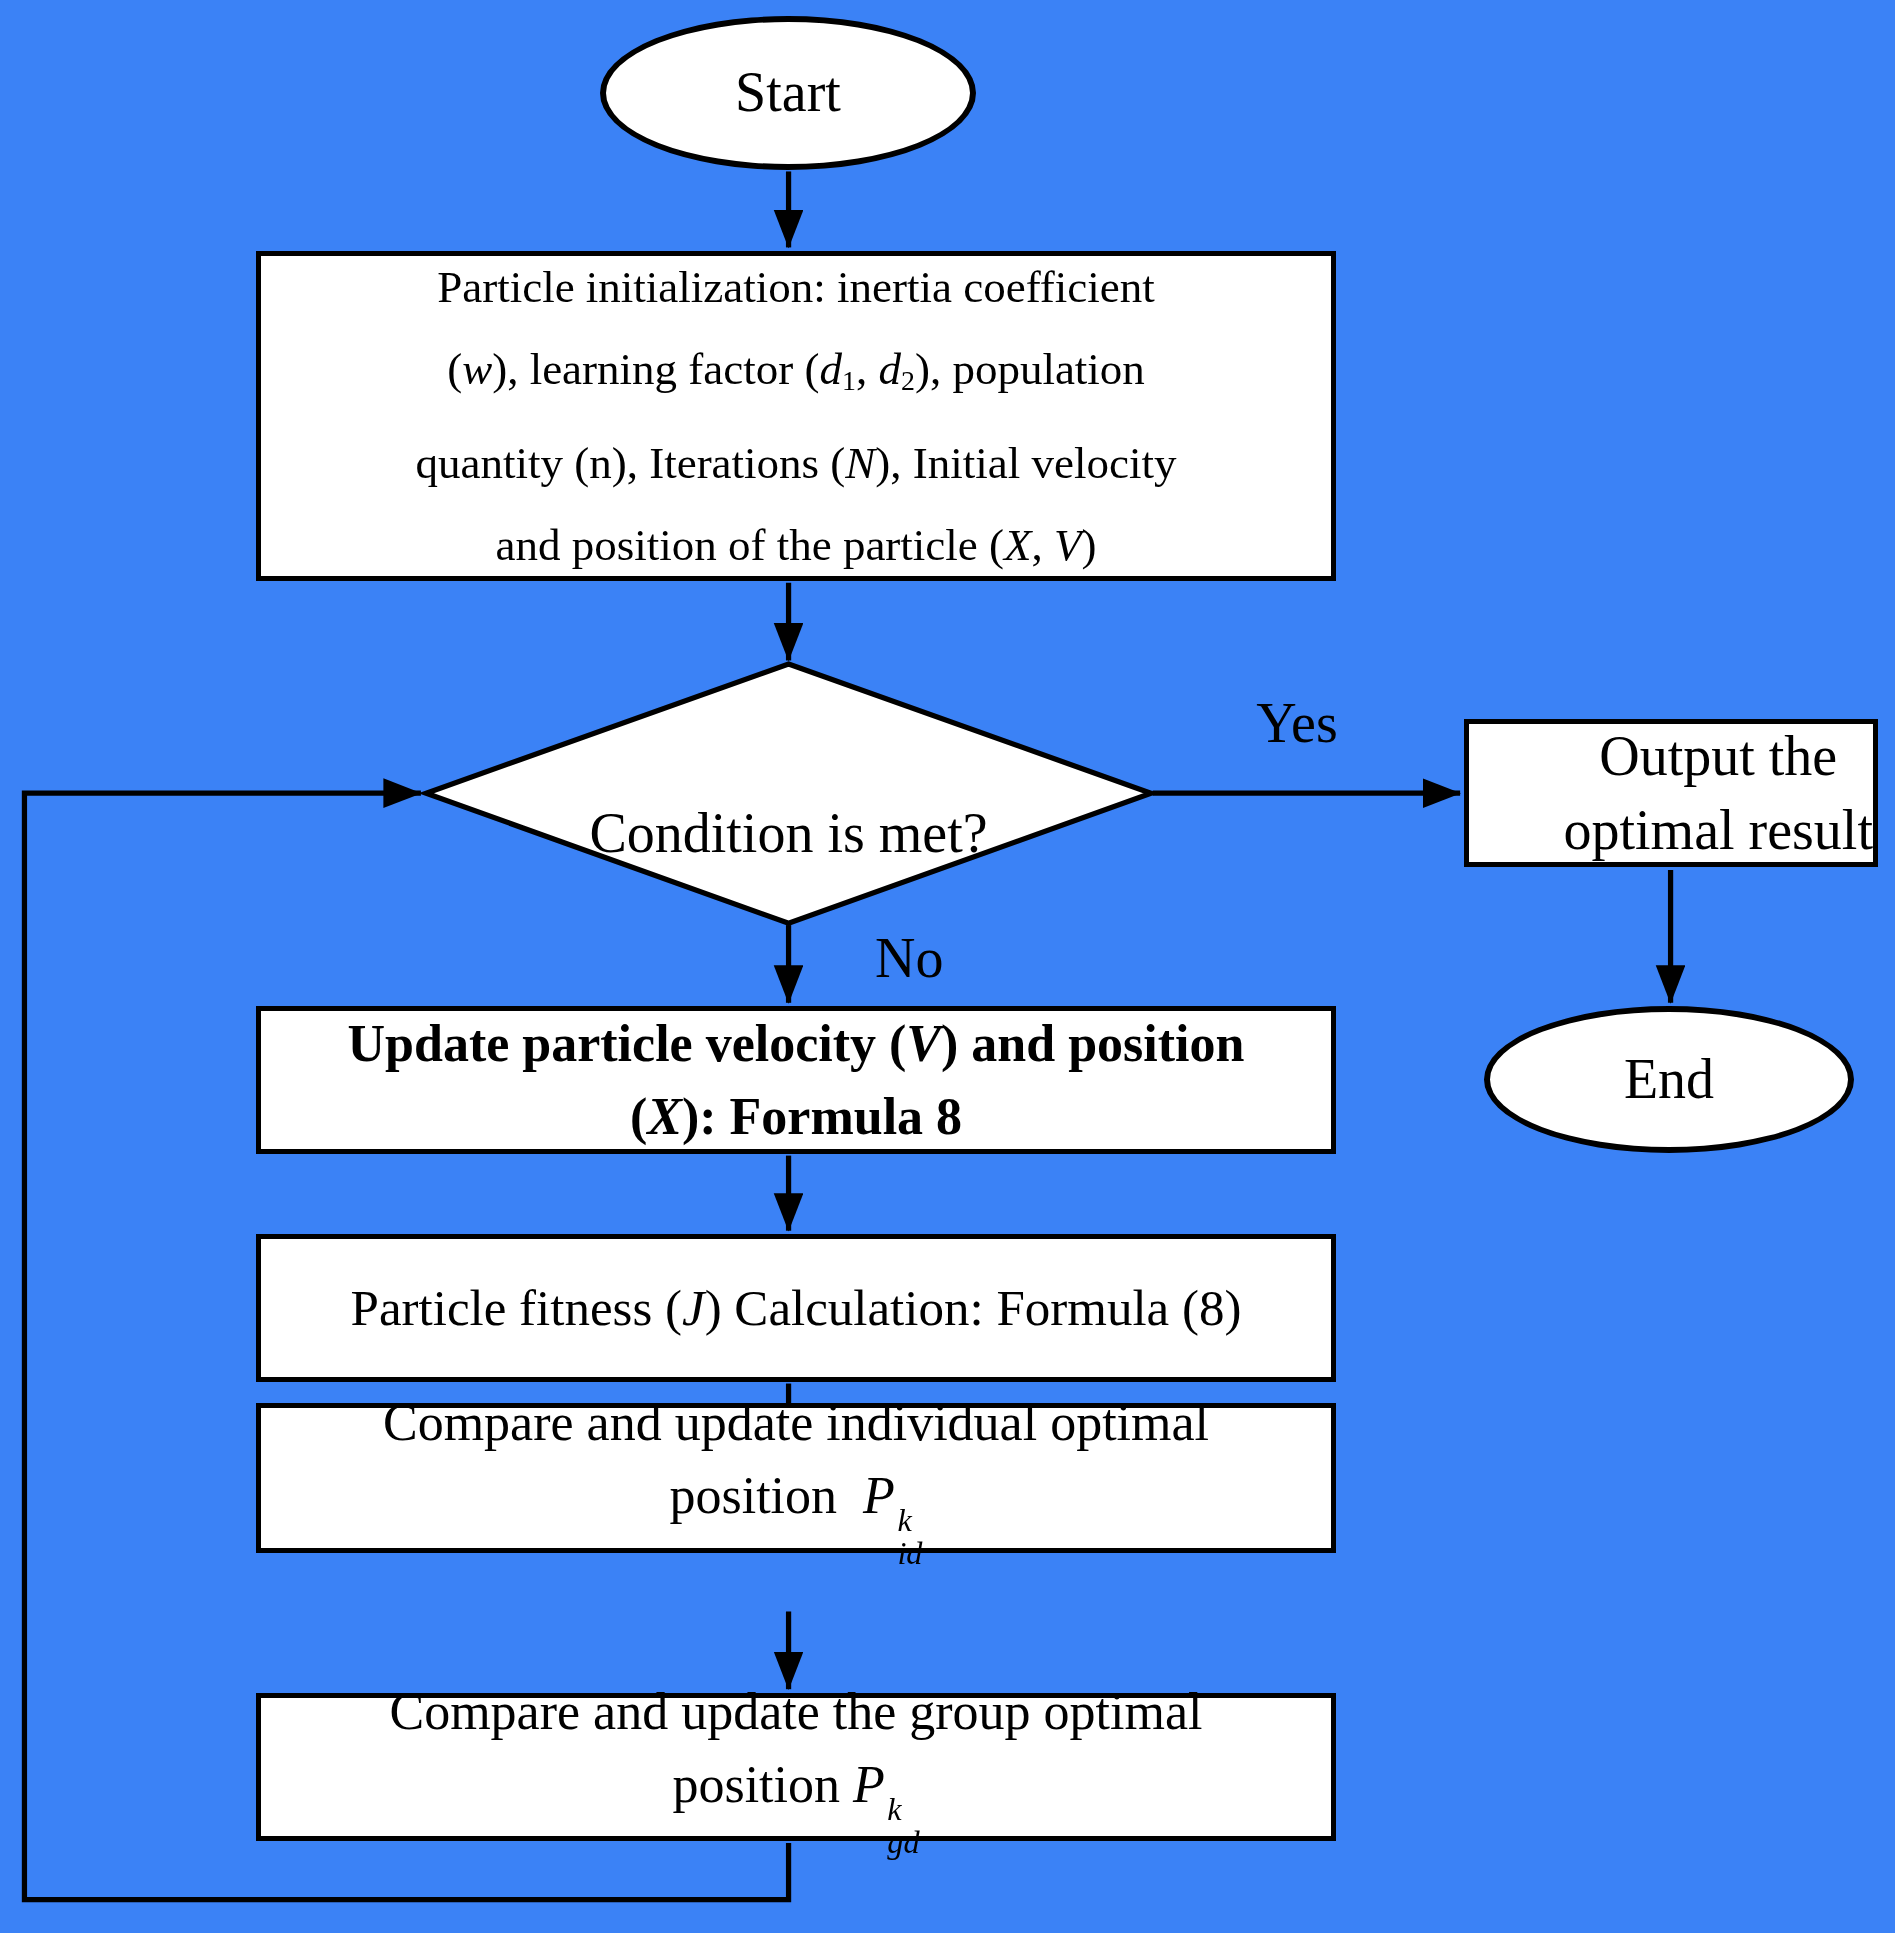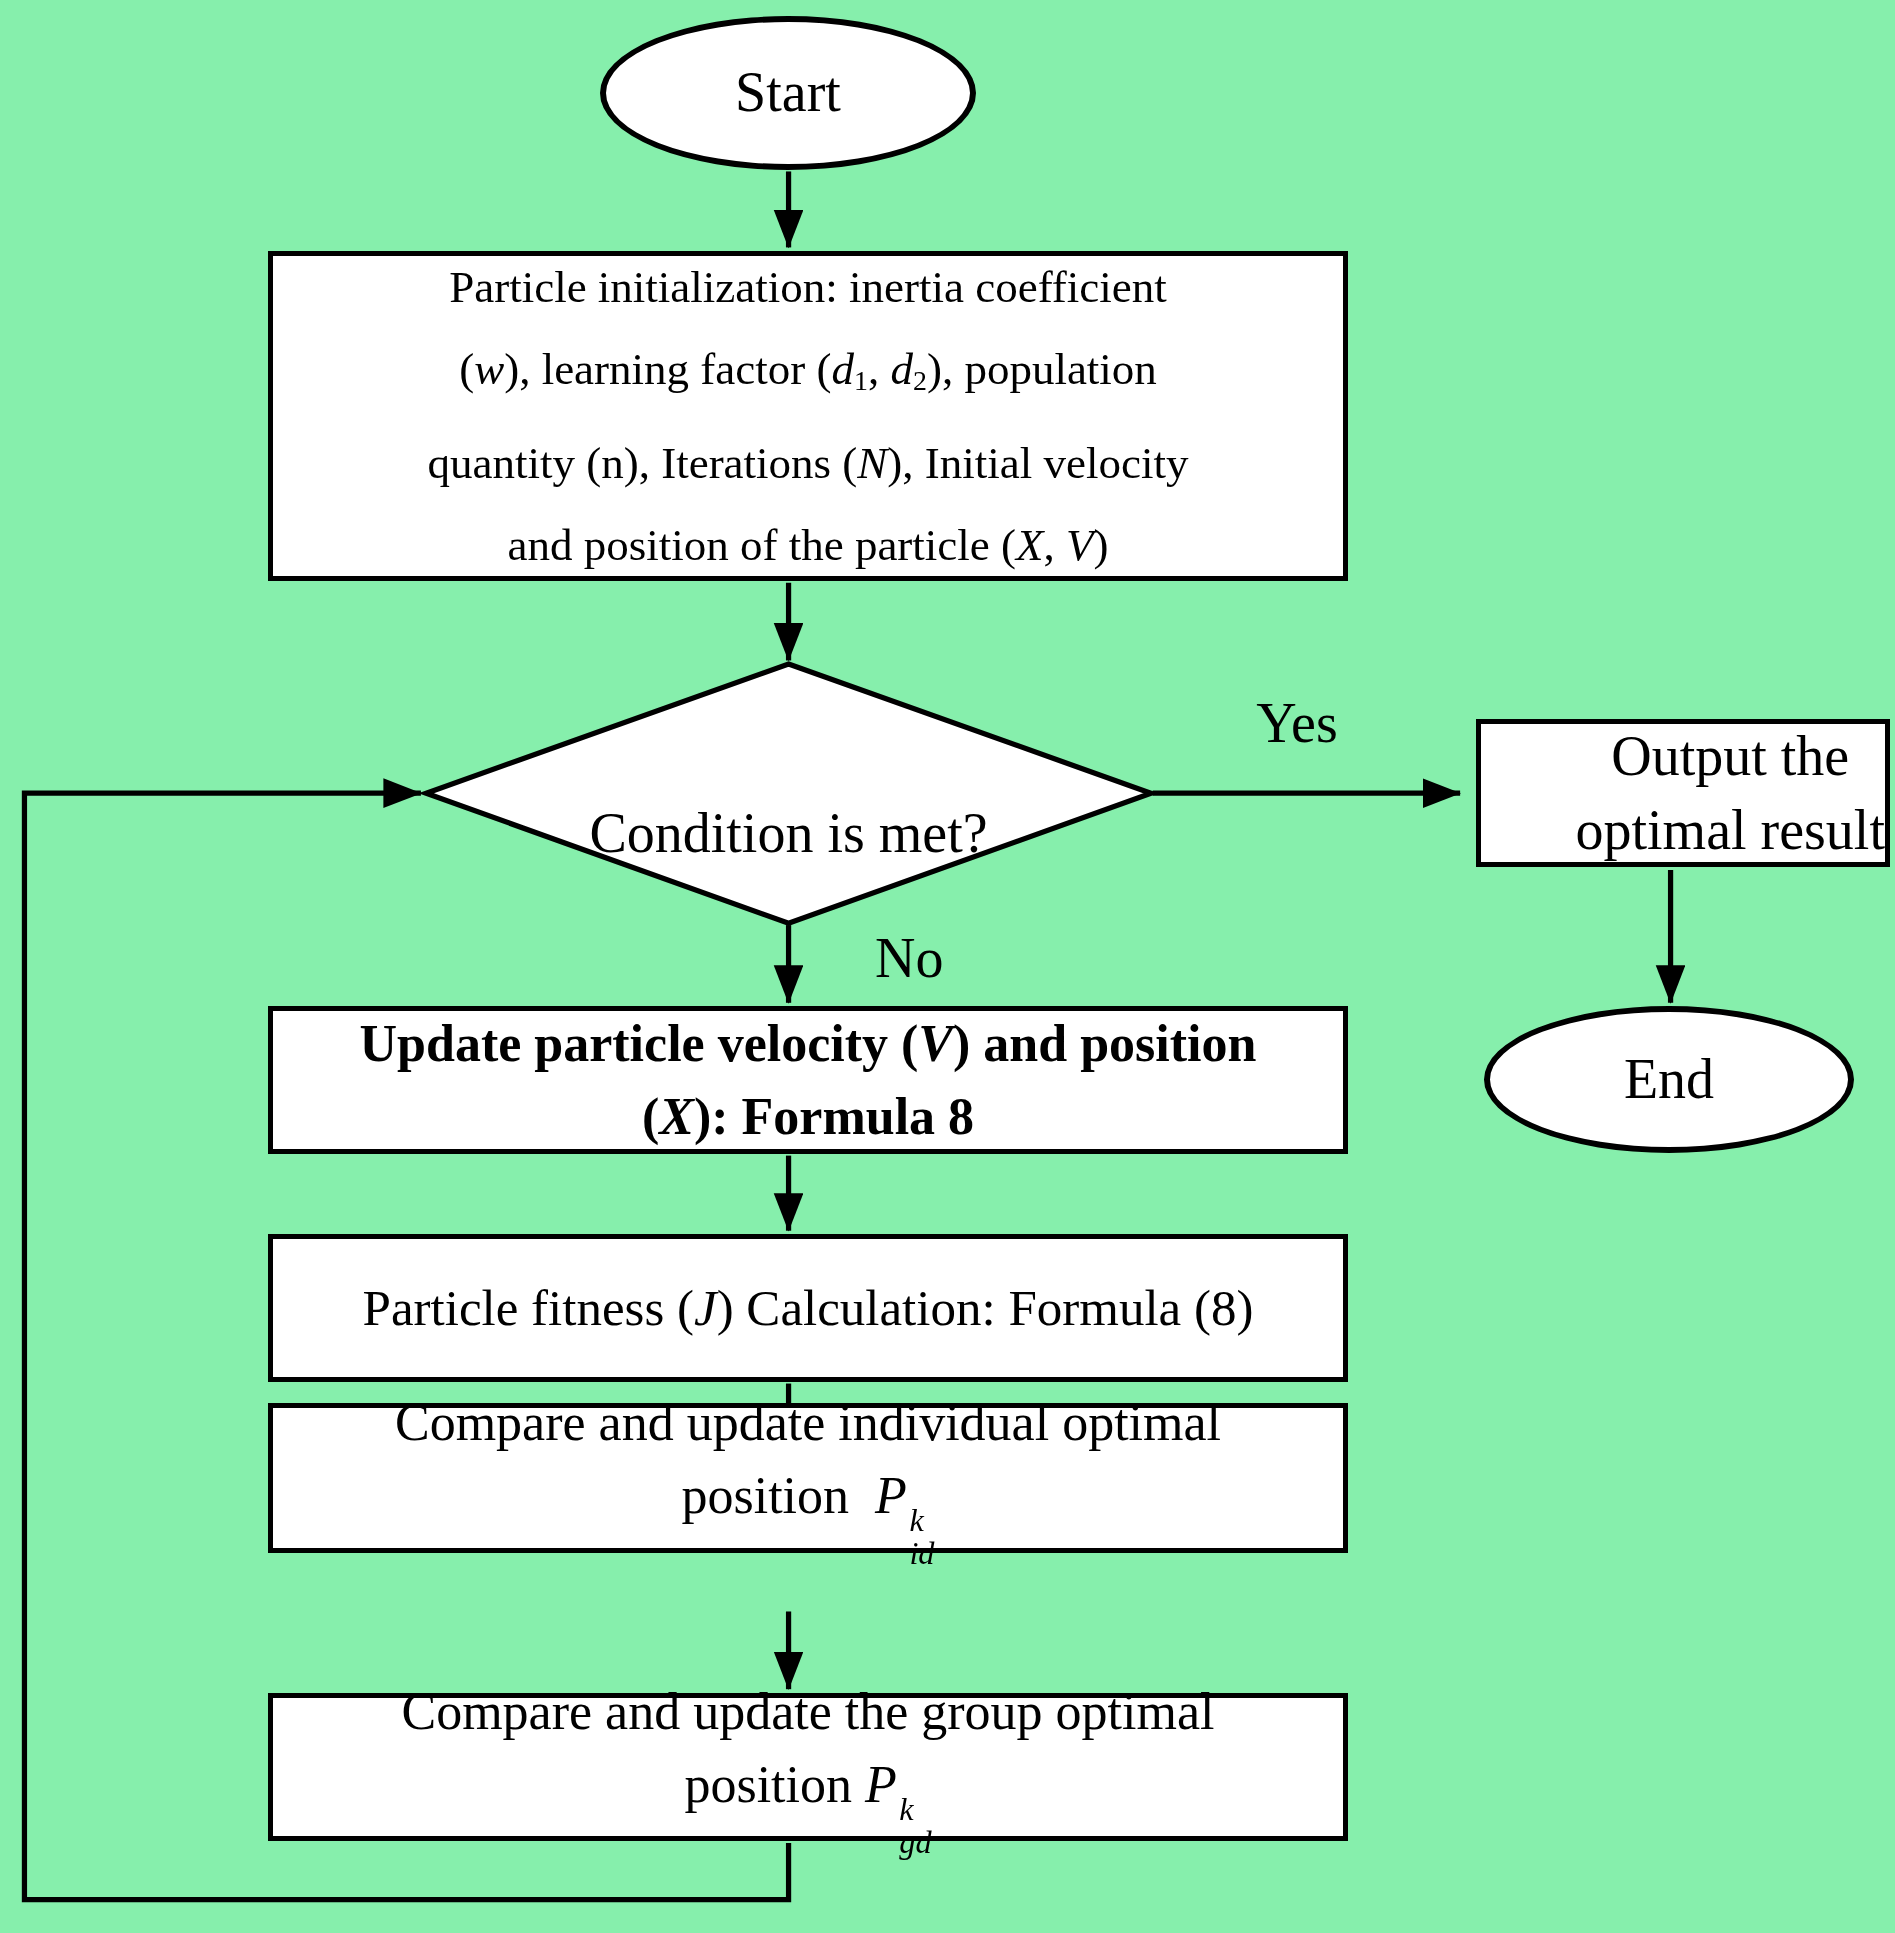--- a/index.html
+++ b/index.html
@@ -1,22 +1,22 @@
 <!DOCTYPE html>
 <html style="font-size:14px"><head>
 <meta charset="utf-8">
 <style>
   html,body{margin:0;padding:0;background:#ffffff;}
-  .canvas{position:relative;width:1895px;height:1934px;background:#86efac;
+  .canvas{position:relative;width:1895px;height:1934px;background:#3b82f6;
           font-family:"Liberation Serif","DejaVu Serif",serif;color:#000;}
   .wires{position:absolute;left:0;top:0;width:1895px;height:1934px;}
   .node{position:absolute;box-sizing:border-box;background:#ffffff;
         display:flex;align-items:center;justify-content:center;
         text-align:center;}
-  .process{border:5.2px solid #000;margin-left:12px;}
+  .process{border:5.2px solid #000;}
   .ellipse{border:6.1px solid #000;border-radius:50%;}
   .label{white-space:pre-wrap;}
   .floating{position:absolute;display:flex;align-items:center;justify-content:center;
             text-align:center;background:transparent;}
   .it{font-style:italic;}
   .sb{font-size:0.62em;font-style:normal;vertical-align:-0.22em;}
   .stack{display:inline-flex;flex-direction:column;align-items:flex-start;
          font-size:0.62em;line-height:1.02;vertical-align:-0.55em;
          margin-left:0.08em;font-style:italic;}
   .fs-start{font-size:56px;line-height:1.2;}

